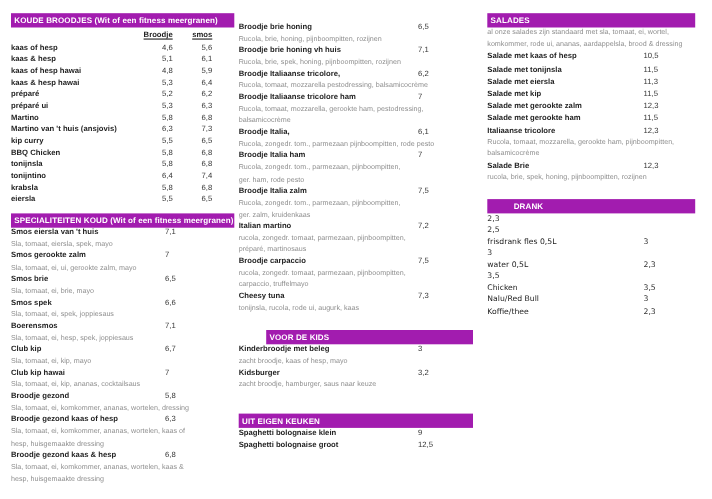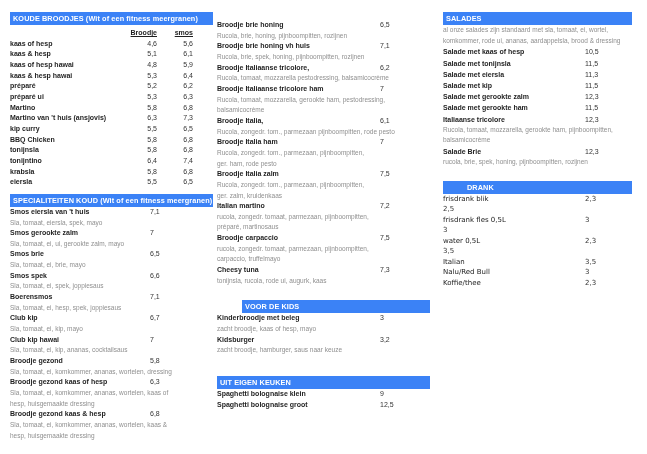--- a/index.html
+++ b/index.html
@@ -6,21 +6,21 @@
   #page {
     position:relative; width:647px; height:454px; background:#ffffff;
     font-family:"Liberation Sans", sans-serif; color:#1f1f1f; overflow:hidden;
   }
   .col { position:absolute; top:12px; }
   #col-left  { left:10px;  width:203px; }
   #col-mid   { left:217px; top:20px; width:213px; }
   #col-right { left:443px; width:189px; }
 
   .bar {
-    height:13px; background:#3b82f6; color:#ffffff;
+    height:13px; background:#a21caf; color:#ffffff;
     font-size:7.3px; font-weight:bold; line-height:13px;
     padding-left:3px; box-sizing:border-box; letter-spacing:.1px;
   }
 
   
   .khdr { display:flex; margin-top:3px; line-height:10.65px; font-size:7px; font-weight:bold; }
   .khdr .sp { flex:1; }
   .khdr .c1, .khdr .c2 { width:36px; text-align:right; text-decoration:underline; }
   .krow { display:flex; line-height:10.65px; font-size:7px; }
   .krow .nm { flex:1; font-weight:bold; color:#1f1f1f; }
@@ -481,21 +481,20 @@
           </div>
           <div class="desc">rucola, brie, spek, honing, pijnboompitten, rozijnen</div>
         </div>
       </div>
 
     <div class="bar" id="drank-bar">DRANK</div>
     <div class="drank">
 
         <div class="mitem">
           <div class="line">
-            <span class="nm">frisdrank blik</span>
             <span class="pr">2,3</span>
             <span class="tail t"></span>
           </div>
 
         </div>
 
         <div class="mitem">
           <div class="line">
             <span class="pr">2,5</span>
             <span class="tail t"></span>
@@ -532,21 +531,21 @@
         <div class="mitem">
           <div class="line">
             <span class="pr">3,5</span>
             <span class="tail t"></span>
           </div>
 
         </div>
 
         <div class="mitem">
           <div class="line">
-            <span class="nm">Italian</span>
+            <span class="nm">Chicken</span>
             <span class="pr">3,5</span>
             <span class="tail t"></span>
           </div>
 
         </div>
 
         <div class="mitem">
           <div class="line">
             <span class="nm">Nalu/Red Bull</span>
             <span class="pr">3</span>

